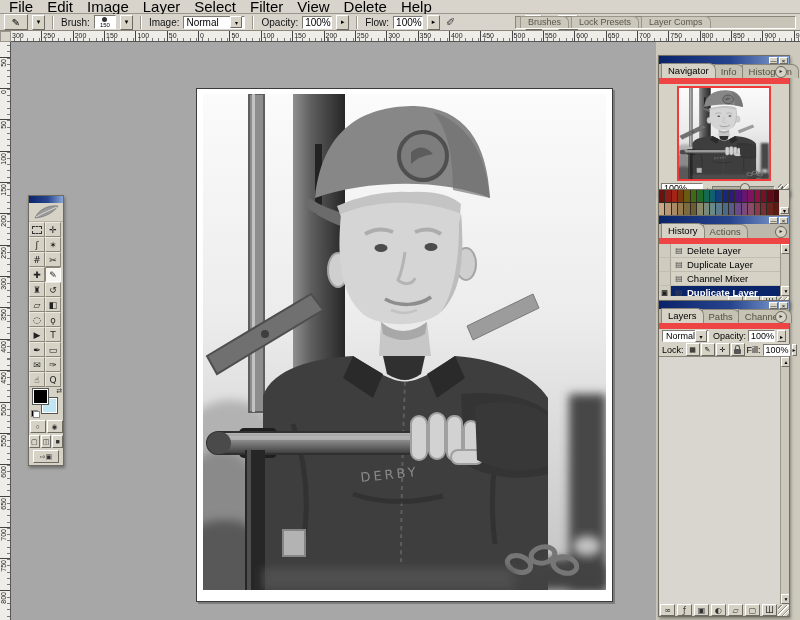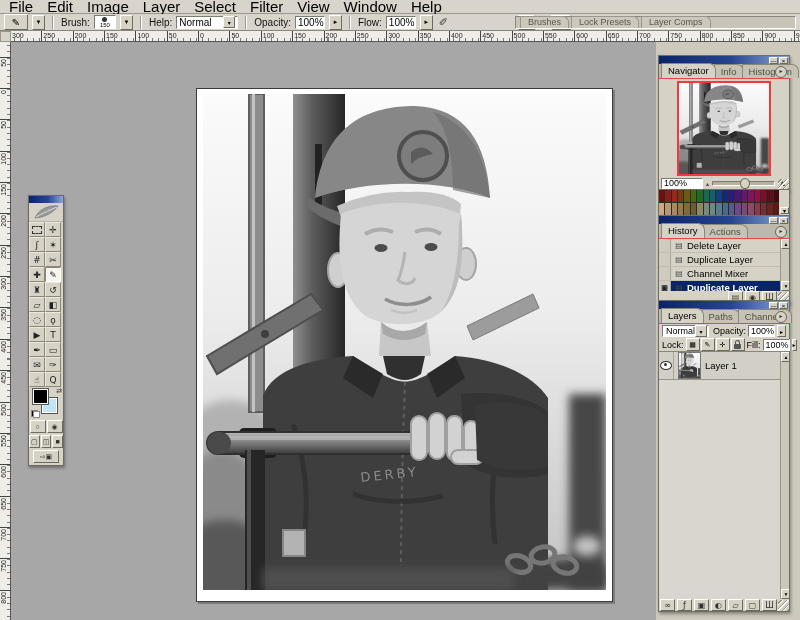--- a/index.html
+++ b/index.html
@@ -60,21 +60,21 @@
   .tb-row{display:flex;justify-content:center;gap:1px;padding:1px 0}
   .tb-btn{height:11px;font-size:7px;color:#333}
   
   .palette{position:absolute;left:658px;width:132px;background:#d6d2c6;border:1px solid #716d62;
            box-shadow:1px 2px 3px rgba(0,0,0,.35);box-sizing:border-box}
   .titlebar{height:8px;background:linear-gradient(90deg,#0a246a 0%,#26448e 55%,#8aa6d6 100%);
             display:flex;justify-content:flex-end;align-items:center;gap:1px;padding:0 1px;box-sizing:border-box}
   .wbtn{width:9px;height:7px;font-size:6px;line-height:6px;text-align:center;background:#d6d2c6;
         border:1px solid;border-color:#fff #6e6a62 #6e6a62 #fff;box-sizing:border-box;color:#000}
   .tabrow{display:flex;align-items:flex-end;height:14px;background:#bcb8ab;padding:0 12px 0 2px;position:relative;
-          border-bottom:1px solid #ef4444}
+          border-bottom:6px solid #ef4444}
   .tab{font-size:9.5px;padding:1px 6px 0;border:1px solid #8a867a;border-bottom:none;background:#c6c2b4;
        color:#55513f;margin-right:-2px;border-radius:1px 7px 0 0;line-height:12px;white-space:nowrap}
   .tab.active{background:#d6d2c6;color:#000;position:relative;z-index:2;padding-bottom:1px}
   .pal-menu-btn{position:absolute;right:2px;top:2px;width:10px;height:10px;border:1px solid #6a6658;border-radius:50%;
                 font-size:6px;line-height:9px;text-align:center;color:#333;background:#d6d2c6}
   
   #nav-content{height:97px;position:relative}
   #nav-thumb{position:absolute;left:18px;top:2px;width:90px;height:91px;border:2px solid #f23a3a;background:#e8e8e8}
   #nav-bottom{height:14px;display:flex;align-items:center;gap:3px;padding:0 2px}
   #nav-zoom-field{width:42px;height:11px;font-size:9px;padding:0 2px;display:flex;align-items:center}
@@ -217,38 +217,38 @@
 <div id="app">
 
   <div id="menubar" class="abs">
       <span class="menu-item">File</span>
       <span class="menu-item">Edit</span>
       <span class="menu-item">Image</span>
       <span class="menu-item">Layer</span>
       <span class="menu-item">Select</span>
       <span class="menu-item">Filter</span>
       <span class="menu-item">View</span>
-      <span class="menu-item">Window</span>
+      <span class="menu-item">Delete</span>
       <span class="menu-item">Help</span>
     </div>
 
   <div id="optionsbar" class="abs">
     <span class="btn3d" style="width:22px;height:14px">
       <span class="icon-glyph" style="font-size:10px">✎</span>
     </span>
     <span class="btn3d mini-arrow">▾</span>
     <span class="sep"></span>
     <span class="olabel">Brush:</span>
     <span class="inset" style="width:22px;height:14px;text-align:center">
       <span style="display:block;width:5px;height:5px;border-radius:50%;background:#333;margin:1px auto 0"></span>
       <span style="display:block;font-size:6px;line-height:6px">150</span>
     </span>
     <span class="btn3d mini-arrow">▾</span>
     <span class="sep"></span>
-    <span class="olabel">Help:</span>
+    <span class="olabel">Image:</span>
     <span class="inset ofield" style="width:62px;justify-content:space-between">
       <span>Normal</span>
       <span class="btn3d dd-btn">▾</span>
     </span>
     <span class="sep"></span>
     <span class="olabel">Opacity:</span>
     <span class="inset ofield" style="width:30px">
         <span>100%</span>
       </span>
     <span class="btn3d mini-arrow">▸</span>
@@ -626,31 +626,20 @@
             <span class="lock-glyph"></span>
           </span>
         </span>
       <span style="margin-left:auto">Fill:</span>
       <span class="inset ofield" style="width:27px;height:12px;font-size:9px">
           <span>100%</span>
         </span>
       <span class="btn3d dd-btn">▸</span>
     </div>
     <div id="layers-list">
-        <div class="layer-row">
-          <span class="eye-col">
-            <span class="eye"></span>
-          </span>
-          <span class="layer-thumb">
-            <svg viewBox="0 0 403 496" width="21" height="25" preserveAspectRatio="none">
-              <use href="#photo-art"></use>
-            </svg>
-          </span>
-          <span class="layer-name">Layer 1</span>
-        </div>
         <div class="vscroll">
           <span class="btn3d up">▲</span>
           <span class="btn3d dn">▼</span>
         </div>
       </div>
     <div class="pal-bottombar" id="layers-bottom">
         <span class="btn3d pb-btn icon-glyph">∞</span>
         <span class="btn3d pb-btn icon-glyph">ƒ</span>
         <span class="btn3d pb-btn icon-glyph">▣</span>
         <span class="btn3d pb-btn icon-glyph">◐</span>

